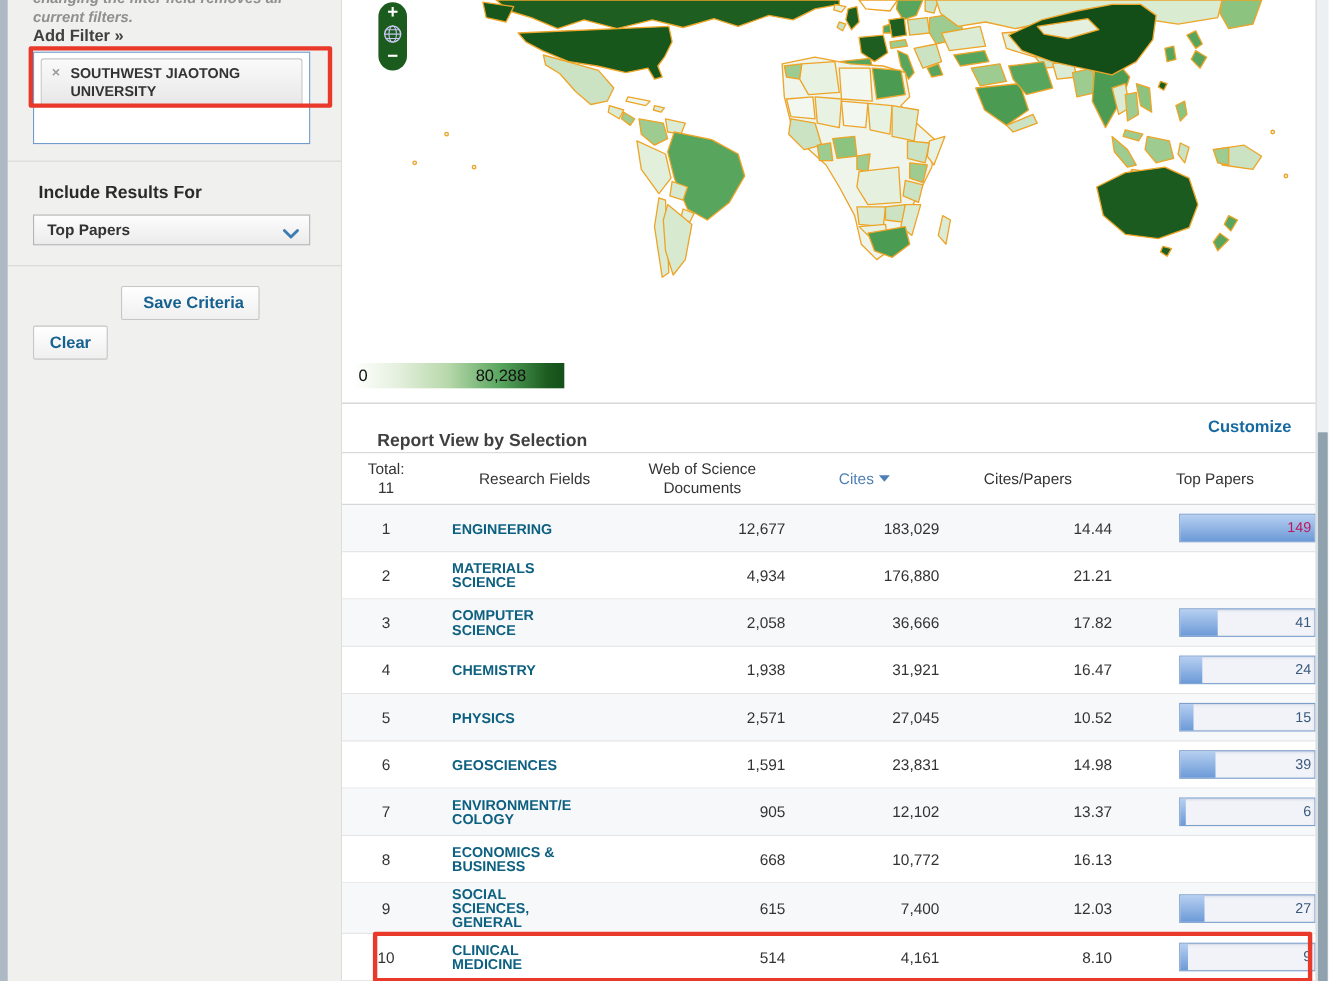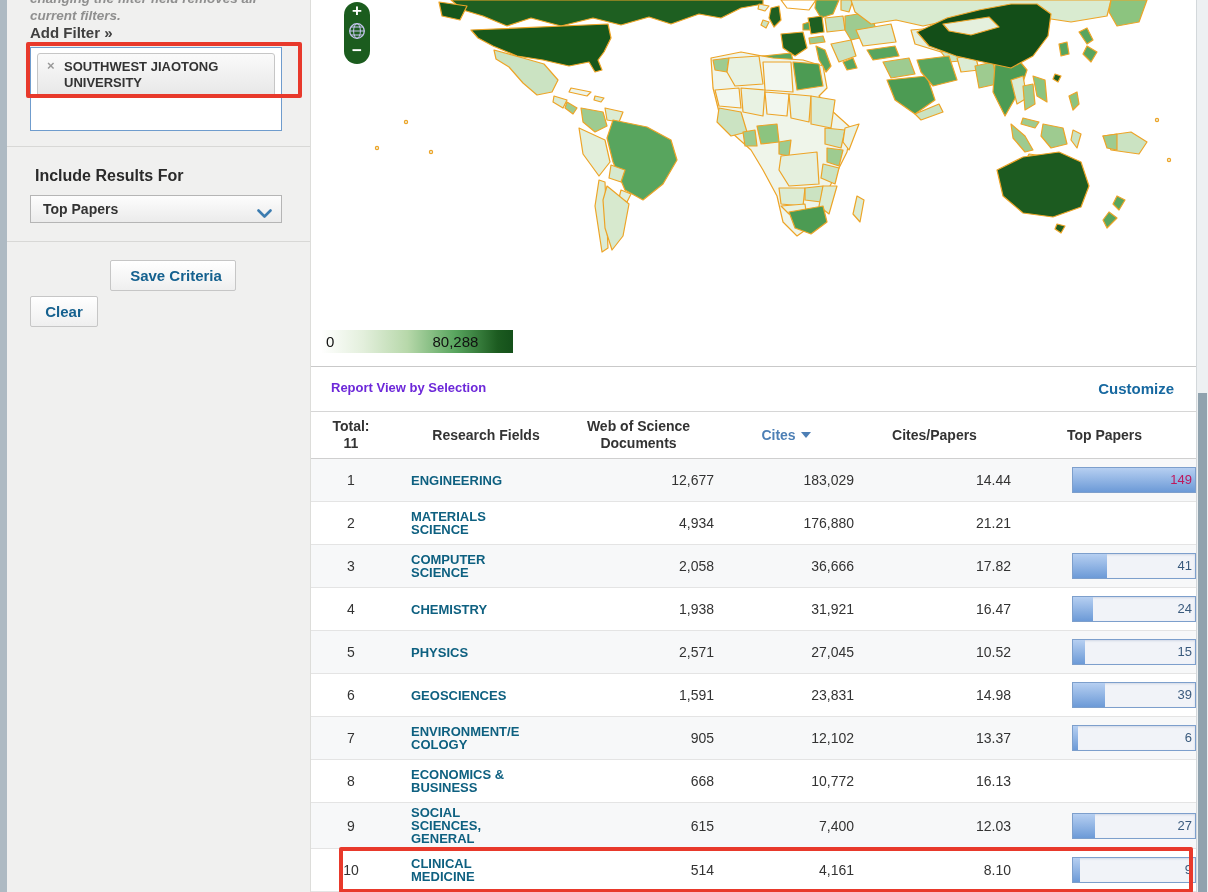--- a/index.html
+++ b/index.html
@@ -46,25 +46,25 @@
                   font-family:"Liberation Sans",sans-serif;}
   .zoomctl .globe{display:block;height:20px;line-height:0;padding-top:2px;}
   .legend{position:absolute;left:10px;top:330px;width:192px;height:23px;
           background:linear-gradient(90deg,#ffffff 0%,#e3efdc 22%,#b7d8aa 45%,#58a55e 70%,#1c5b20 92%,#14501a 100%);}
   .legend .lmin{position:absolute;left:5px;top:3px;font-size:15px;color:#111;}
   .legend .lmax{position:absolute;left:70%;top:3px;transform:translateX(-50%);font-size:15px;color:#111;}
 
   
   .report{position:relative;border-top:1px solid #c9c9c9;}
   .report-head{position:relative;height:44px;border-bottom:1px solid #d6d6d6;}
-  .report-title{position:absolute;left:20px;top:13px;margin:0;font-size:13px;font-weight:bold;color:#6d28d9;}
+  .report-title{position:absolute;left:20px;top:13px;margin:12px;font-size:16px;font-weight:bold;color:#404040;}
   .customize{position:absolute;right:22px;top:13px;font-size:15px;font-weight:bold;color:#1668a0;
              text-decoration:none;cursor:pointer;}
   .thead{display:flex;align-items:center;min-height:46px;border-bottom:1px solid #cfcfcf;
-         font-weight:bold;font-size:14px;color:#333;justify-content:space-between;}
+         font-weight:normal;font-size:14px;color:#333;justify-content:space-between;}
   .c{box-sizing:border-box;}
   .col-rank{width:80px;text-align:center;}
   .col-field{width:170px;padding-left:20px;}
   .col-docs{width:155px;text-align:right;padding-right:2px;}
   .col-cites{width:140px;text-align:right;padding-right:2px;}
   .col-cpp{width:157px;text-align:right;padding-right:2px;}
   .col-bar{flex:1;}
   .thead .col-field,.thead .col-docs,.thead .col-cites,.thead .col-cpp,.thead .col-bar{text-align:center;padding-right:0;}
   .thead .hdr2{line-height:17px;}
   .cites-hdr{color:#4d7fb5;cursor:pointer;}

